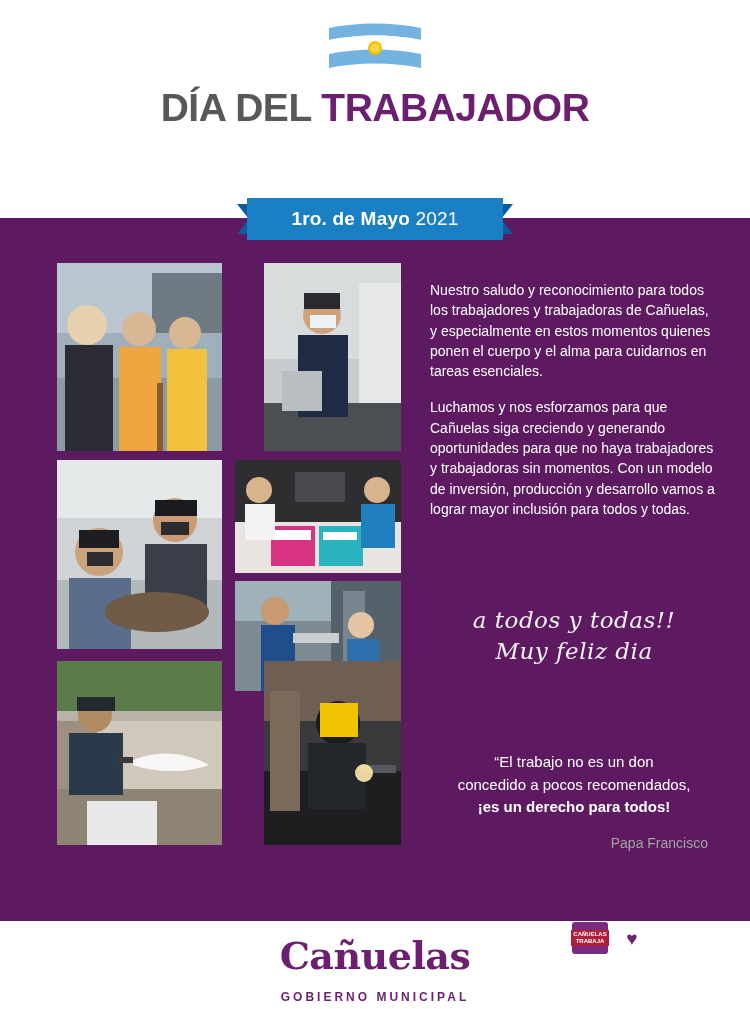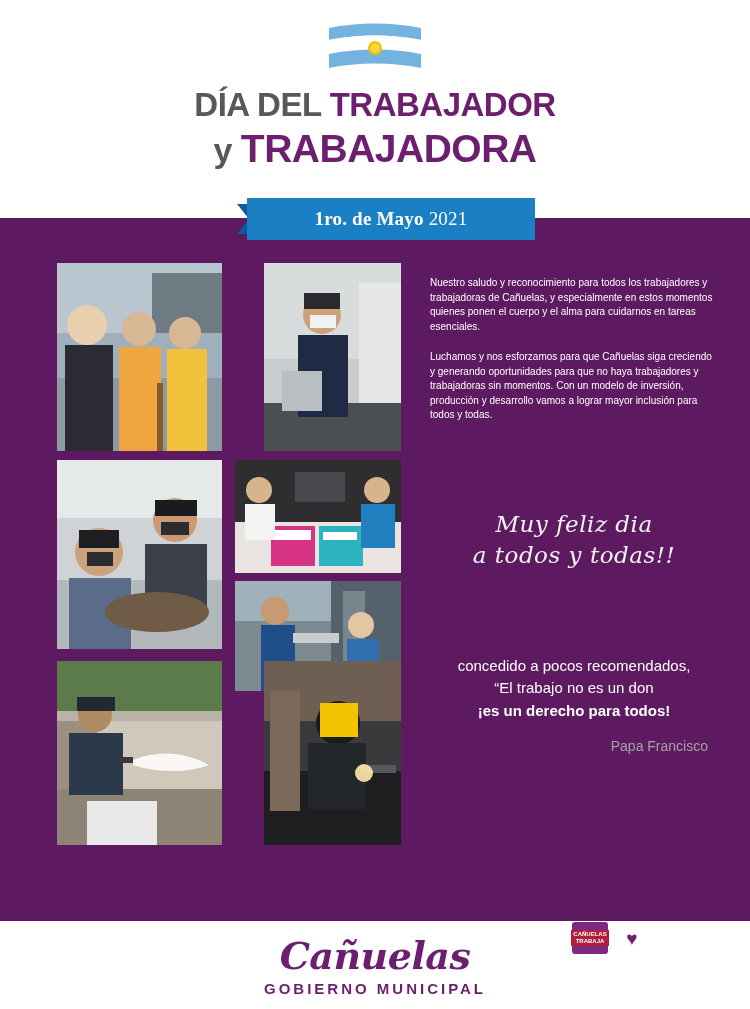--- a/index.html
+++ b/index.html
@@ -41,21 +41,21 @@
 
   .title-block {
     position: absolute;
     top: 88px;
     left: 0;
     width: 100%;
     text-align: center;
     line-height: 1.0;
   }
   .title-line1 {
-    font-size: 33px;
+    font-size: 39px;
     font-weight: bold;
     letter-spacing: -0.5px;
     white-space: nowrap;
   }
   .title-line2 {
     font-size: 39px;
     font-weight: bold;
     letter-spacing: -0.5px;
     margin-top: 8px;
     white-space: nowrap;
@@ -85,27 +85,26 @@
     clip-path: polygon(0 0, 100% 0, 100% 100%, 0 100%, 12px 50%);
   }
   .ribbon-right {
     left: 473px;
     clip-path: polygon(0 0, 100% 0, 28px 50%, 100% 100%, 0 100%);
   }
   .ribbon {
     position: absolute;
     left: 247px;
     top: 0;
-    width: 288px;
+    width: 256px;
     height: 42px;
     background: #1b7fc4;
     display: flex;
     align-items: center;
     justify-content: center;
-    font-family: Liberation Serif, serif;
   }
   .ribbon-text {
     color: #ffffff;
     font-size: 19px;
     font-weight: bold;
     letter-spacing: 0.2px;
   }
   .ribbon-text .year { font-weight: normal; }
 
   
@@ -134,21 +133,21 @@
 
   
   .textcol {
     position: absolute;
     left: 430px;
     top: 48px;
     width: 288px;
     color: #ffffff;
   }
   .para {
-    font-size: 10px;
+    font-size: 14px;
     line-height: 1.45;
     margin-bottom: 16px;
   }
 
   .script {
     margin-top: 86px;
     text-align: center;
     font-family: "DejaVu Serif", serif;
     font-style: italic;
     color: #f2f2f2;
@@ -220,30 +219,29 @@
   }
   .brand {
     position: absolute;
     left: 0;
     top: 16px;
     width: 100%;
     text-align: center;
   }
   .brand-name {
     font-family: "DejaVu Serif", serif;
-    font-style: italic;
     font-weight: bold;
     font-size: 38px;
     color: #6b1f6e;
     line-height: 1;
     letter-spacing: -0.5px;
   }
   .brand-sub {
-    margin-top: 5px;
-    font-size: 15px;
+    margin-top: 15px;
+    font-size: 12px;
     letter-spacing: 3px;
     color: #6b1f6e;
     font-weight: bold;
   }
 </style>
 </head>
 <body>
 
 <div class="poster">
 
@@ -253,23 +251,20 @@
       <path d="M2,6 C30,0 66,0 94,6 L94,18 C66,12 30,12 2,18 Z" fill="#74b3e0"></path>
       <path d="M2,18 C30,12 66,12 94,18 L94,32 C66,26 30,26 2,32 Z" fill="#ffffff"></path>
       <path d="M2,32 C30,26 66,26 94,32 L94,46 C66,40 30,40 2,46 Z" fill="#74b3e0"></path>
       <circle cx="48" cy="26" r="7" fill="#f2c200"></circle>
       <circle cx="48" cy="26" r="4.5" fill="#f7d64a"></circle>
     </svg>
 
     <div class="title-block">
       <div class="title-line1">
         <span class="t-gray">DÍA DEL </span><span class="t-purple">TRABAJADOR</span>
-      </div>
-      <div class="title-line2">
-        <span class="t-small-gray">y </span><span class="t-purple">TRABAJADORA</span>
       </div>
     </div>
   </div>
 
   <div class="ribbon-wrap">
     <div class="ribbon-left"></div>
     <div class="ribbon-right"></div>
     <div class="ribbon">
       <div class="ribbon-text">
         <span>1ro. de Mayo </span><span class="year">2021</span>
@@ -388,27 +383,27 @@
         </svg>
       </div>
 
     </div>
 
     <div class="textcol">
       <p class="para">Nuestro saludo y reconocimiento para todos los trabajadores y trabajadoras de Cañuelas, y especialmente en estos momentos quienes ponen el cuerpo y el alma para cuidarnos en tareas esenciales.</p>
       <p class="para">Luchamos y nos esforzamos para que Cañuelas siga creciendo y generando oportunidades para que no haya trabajadores y trabajadoras sin momentos. Con un modelo de inversión, producción y desarrollo vamos a lograr mayor inclusión para todos y todas.</p>
 
       <div class="script">
+        <div>a todos y todas!!</div>
         <div>Muy feliz dia</div>
-        <div>a todos y todas!!</div>
       </div>
 
       <div class="quote">
+        <div>“El trabajo no es un don</div>
         <div>concedido a pocos recomendados,</div>
-        <div>“El trabajo no es un don</div>
         <div class="strong">¡es un derecho para todos!</div>
       </div>
       <div class="quote-author">Papa Francisco</div>
     </div>
 
   </div>
 
   <div class="badges">
     <div class="badge badge-purple">
       <div class="badge-label">CAÑUELAS

